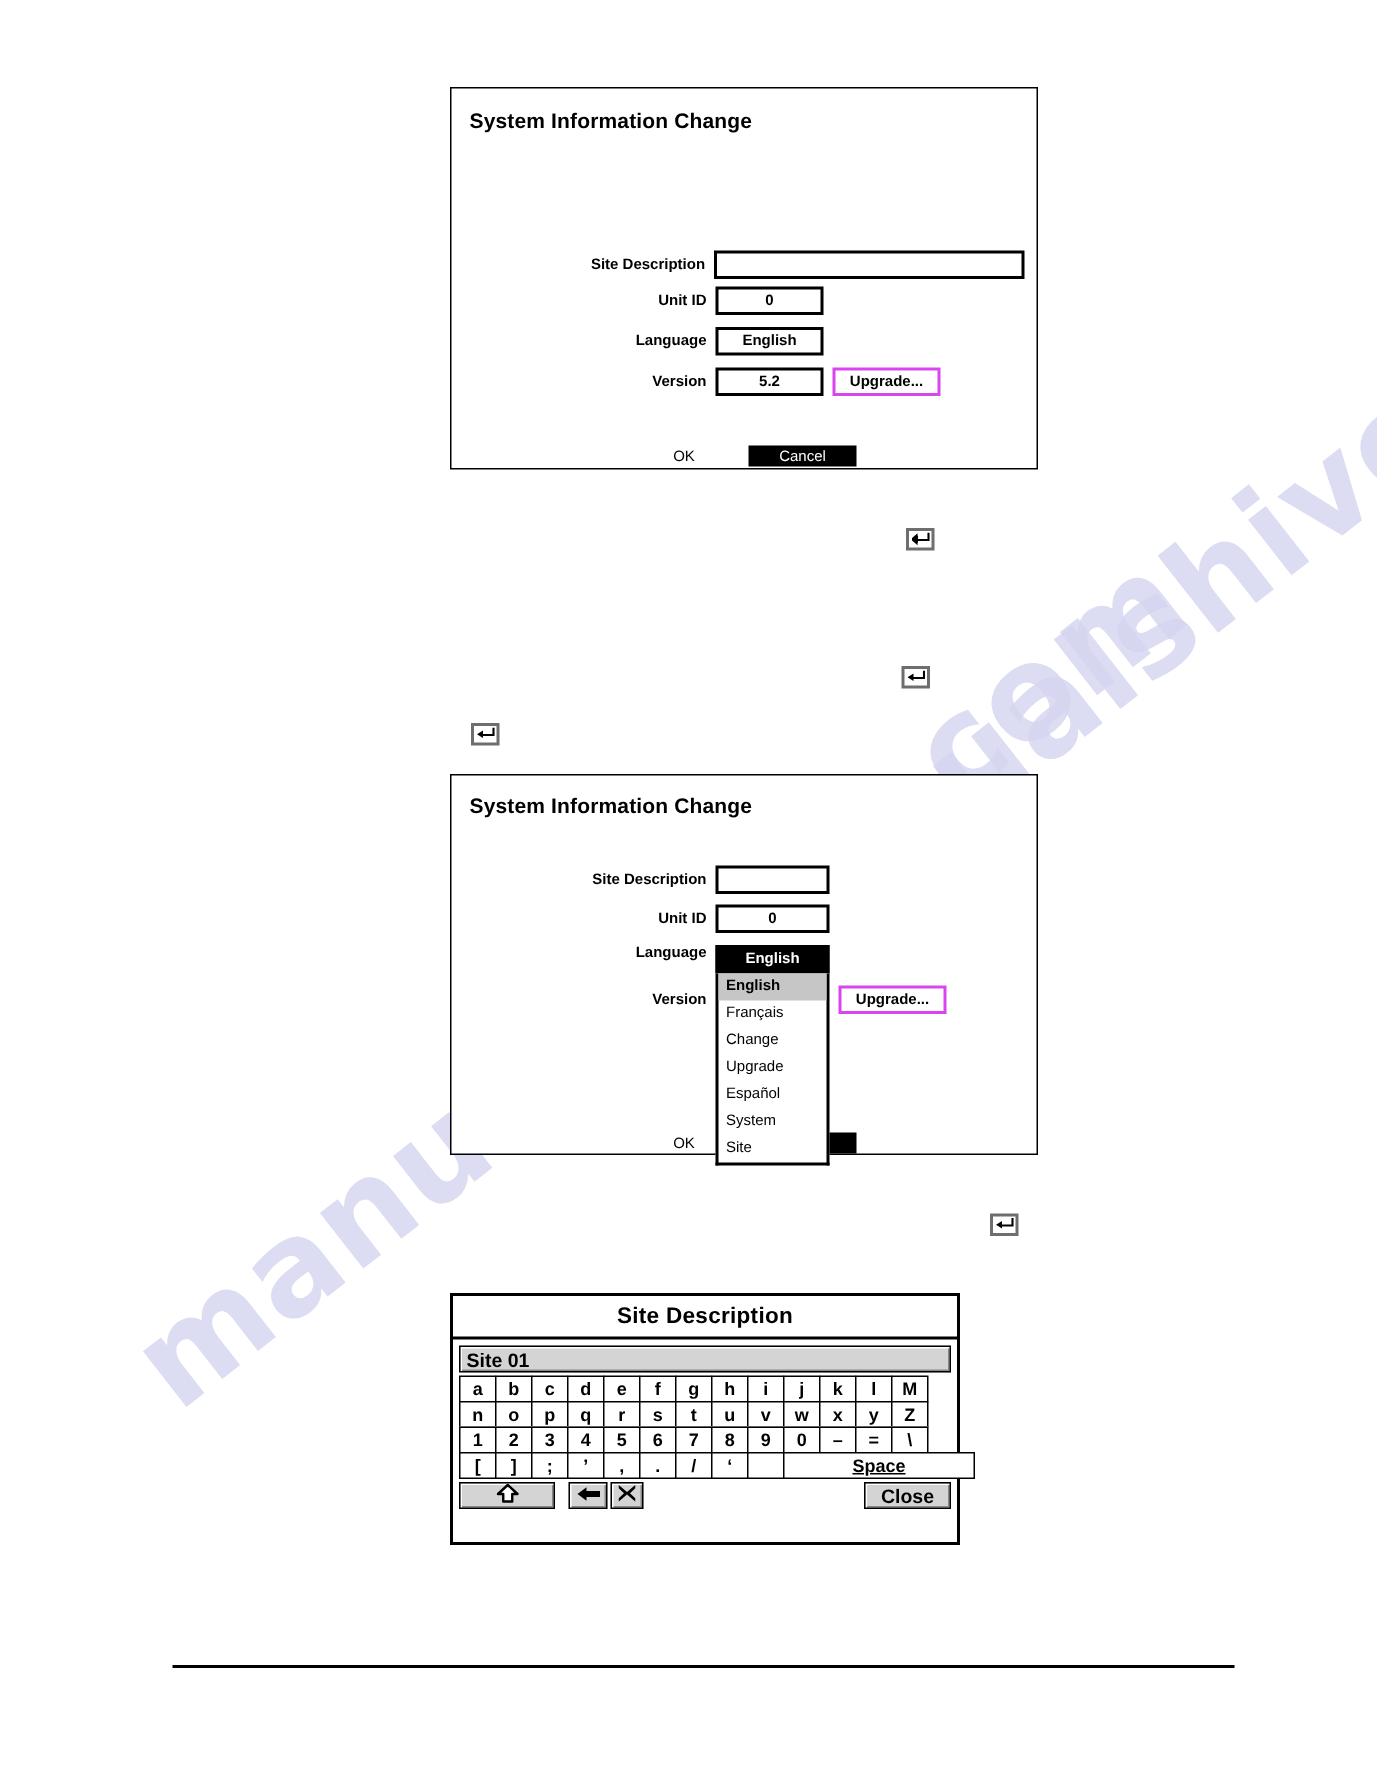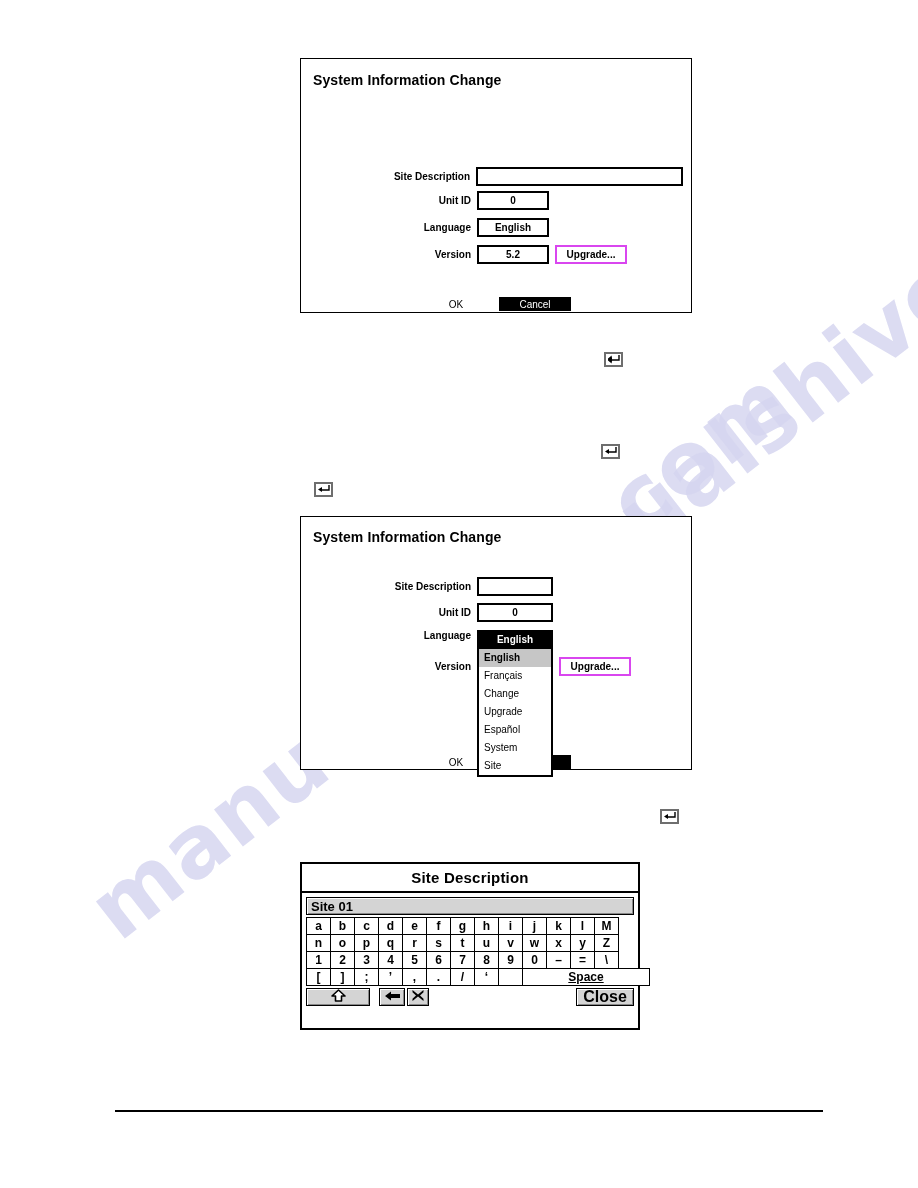--- a/index.html
+++ b/index.html
@@ -227,21 +227,21 @@
     height: 18px;
     box-sizing: border-box;
     cursor: pointer;
     font-size: 13px;
     font-weight: 700;
     color: #000;
   }
   #shift-key  { width: 64px; margin-right: 9px; }
   #backspace-key { width: 26px; margin-right: 2px; }
   #clear-key  { width: 22px; }
-  #close-key  { width: 58px; margin-left: auto; font-size: 16px; }
+  #close-key  { width: 58px; margin-left: auto; font-size: 13px; }
 
   
   .enter-icon {
     position: absolute;
     width: 19px;
     height: 15px;
     border: 2px solid #6e6e6e;
     background: #ffffff;
     box-sizing: border-box;
     display: flex;

